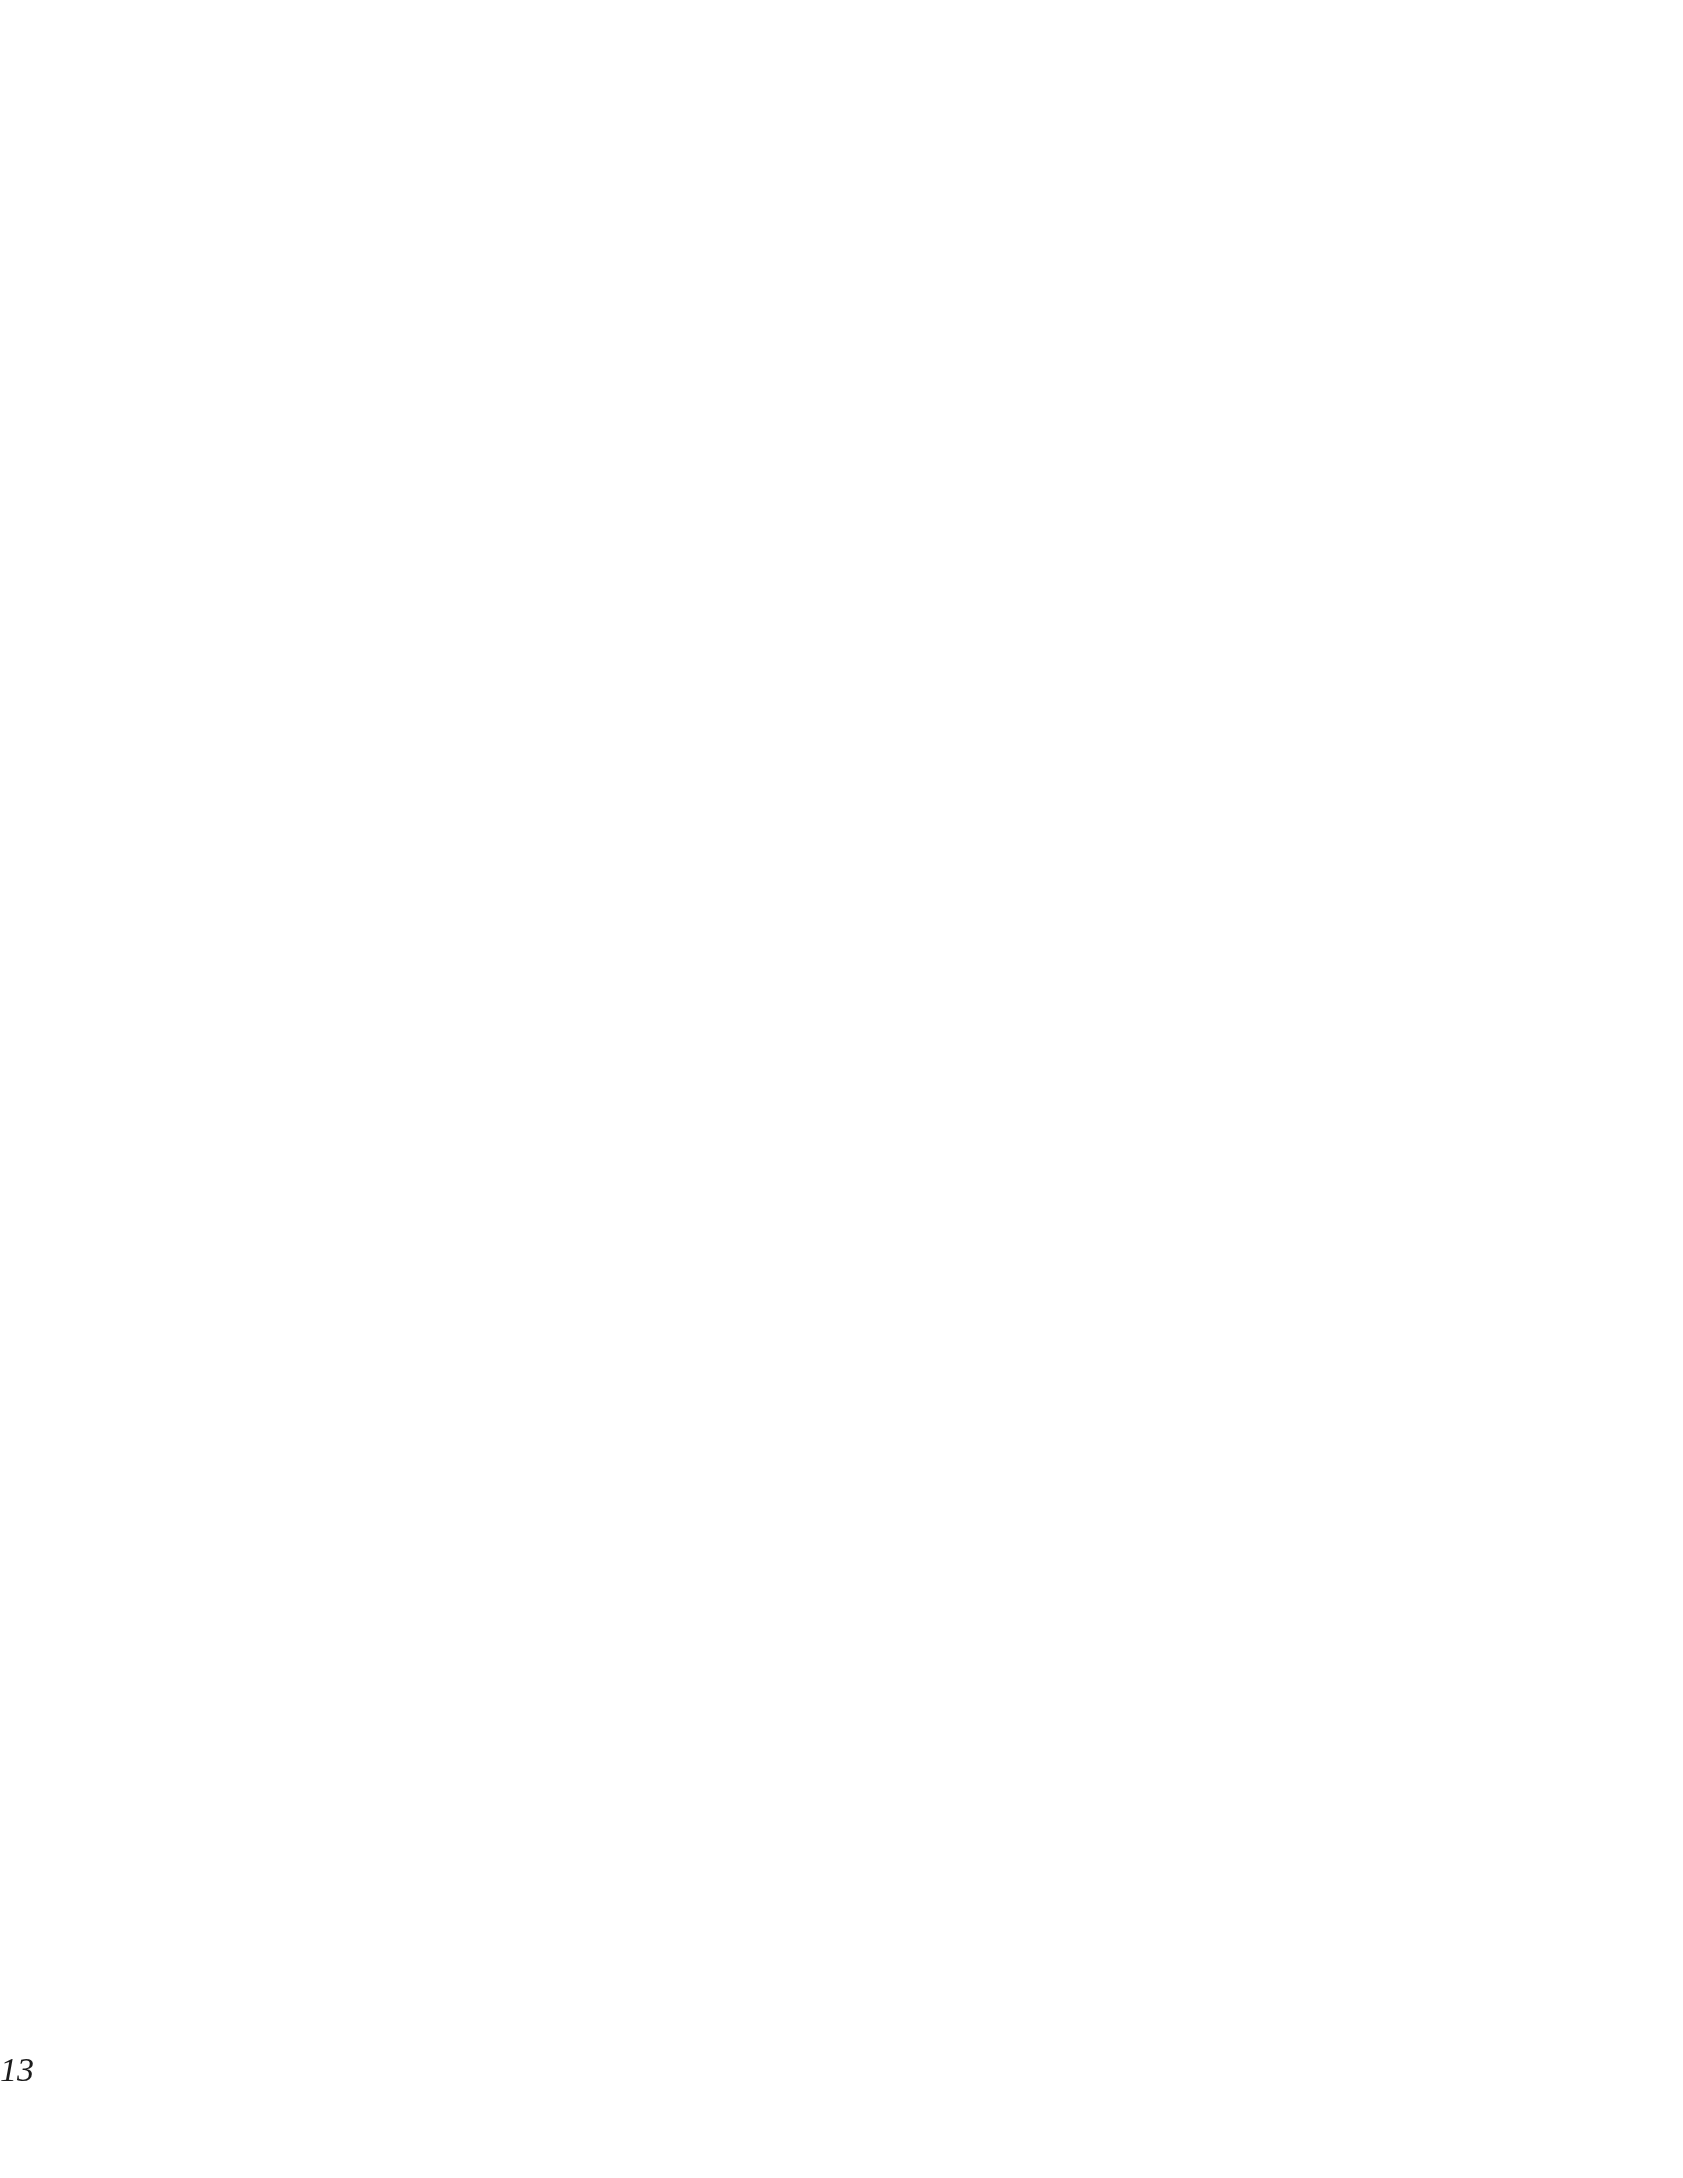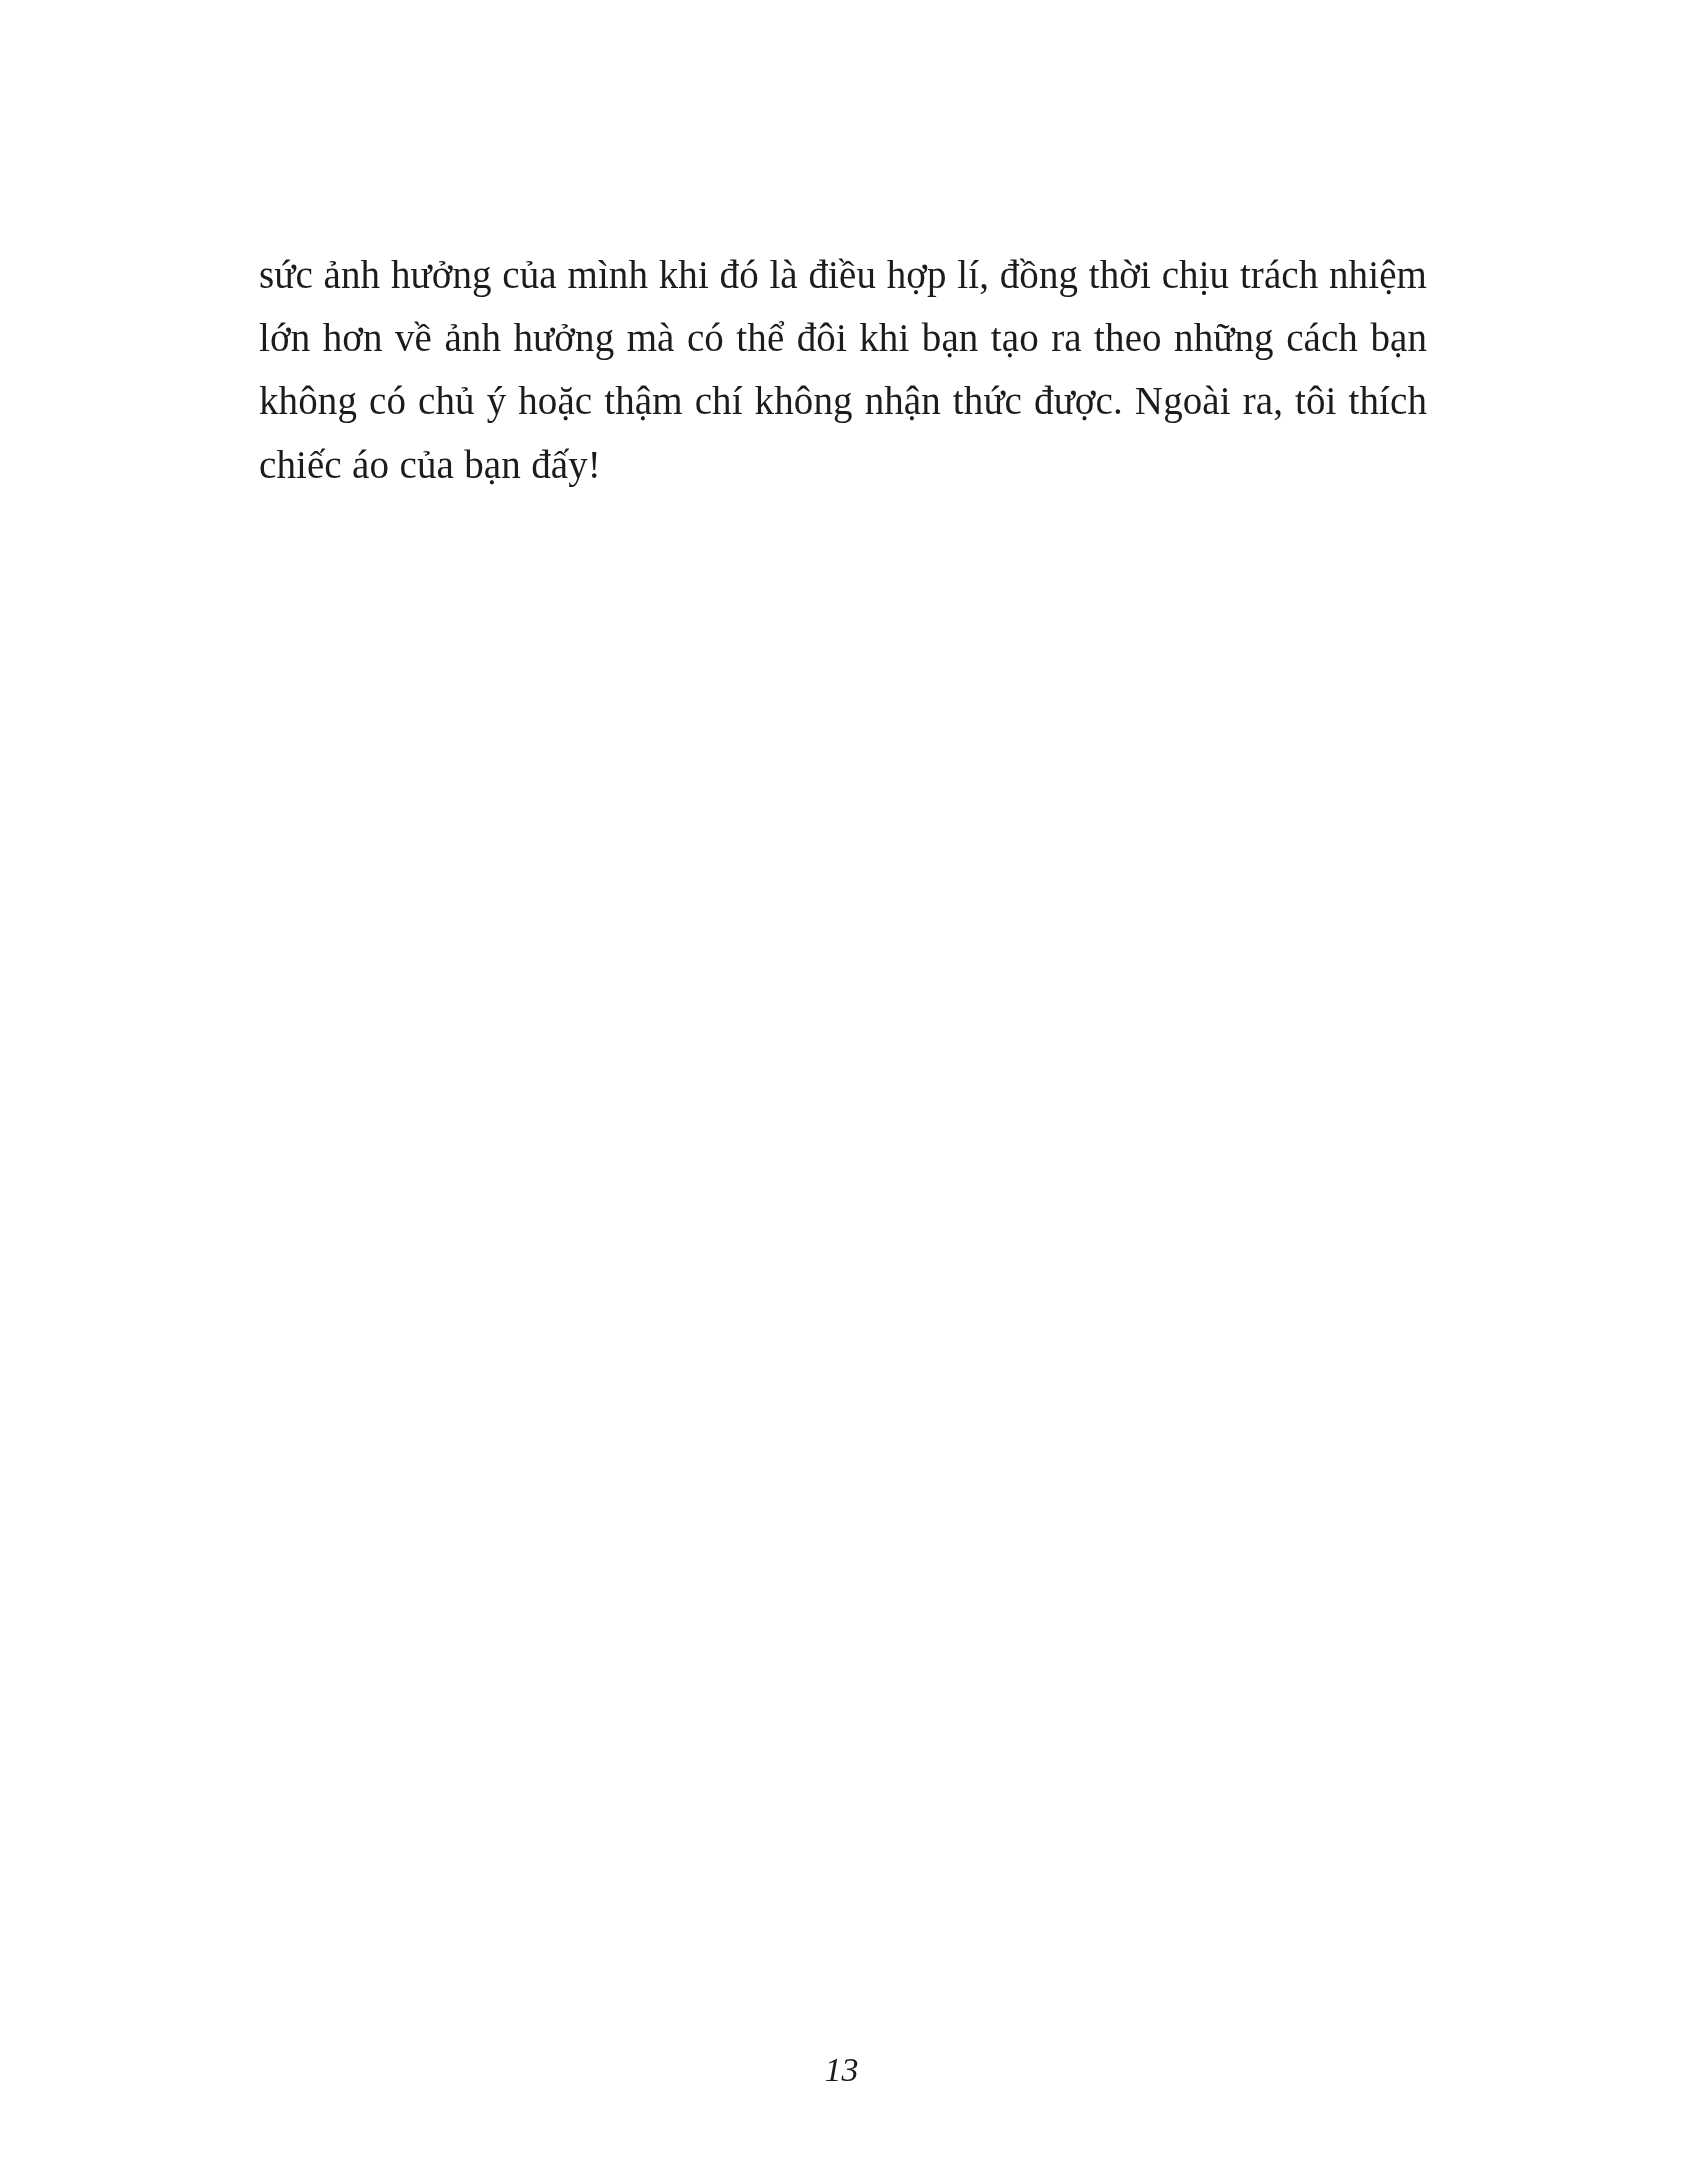--- a/index.html
+++ b/index.html
@@ -34,29 +34,25 @@
     text-justify: inter-word;
     letter-spacing: 0.1px;
     color: #1c1c1c;
     word-spacing: 0.5px;
   }
   .page-number {
     position: absolute;
     left: 0;
     right: 0;
     top: 2051px;
-    text-align: center;
     font-size: 34px;
     font-style: italic;
     color: #1c1c1c;
     font-family: "Liberation Serif", "DejaVu Serif", serif;
   }
 </style>
 </head>
 <body>
 
 <div class="page">
-  <div class="content-block">
-    <p class="body-paragraph">sức ảnh hưởng của mình khi đó là điều hợp lí, đồng thời chịu trách nhiệm lớn hơn về ảnh hưởng mà có thể đôi khi bạn tạo ra theo những cách bạn không có chủ ý hoặc thậm chí không nhận thức được. Ngoài ra, tôi thích chiếc áo của bạn đấy!</p>
-  </div>
   <div class="page-number">13</div>
 </div>
 
 
 </body></html>

